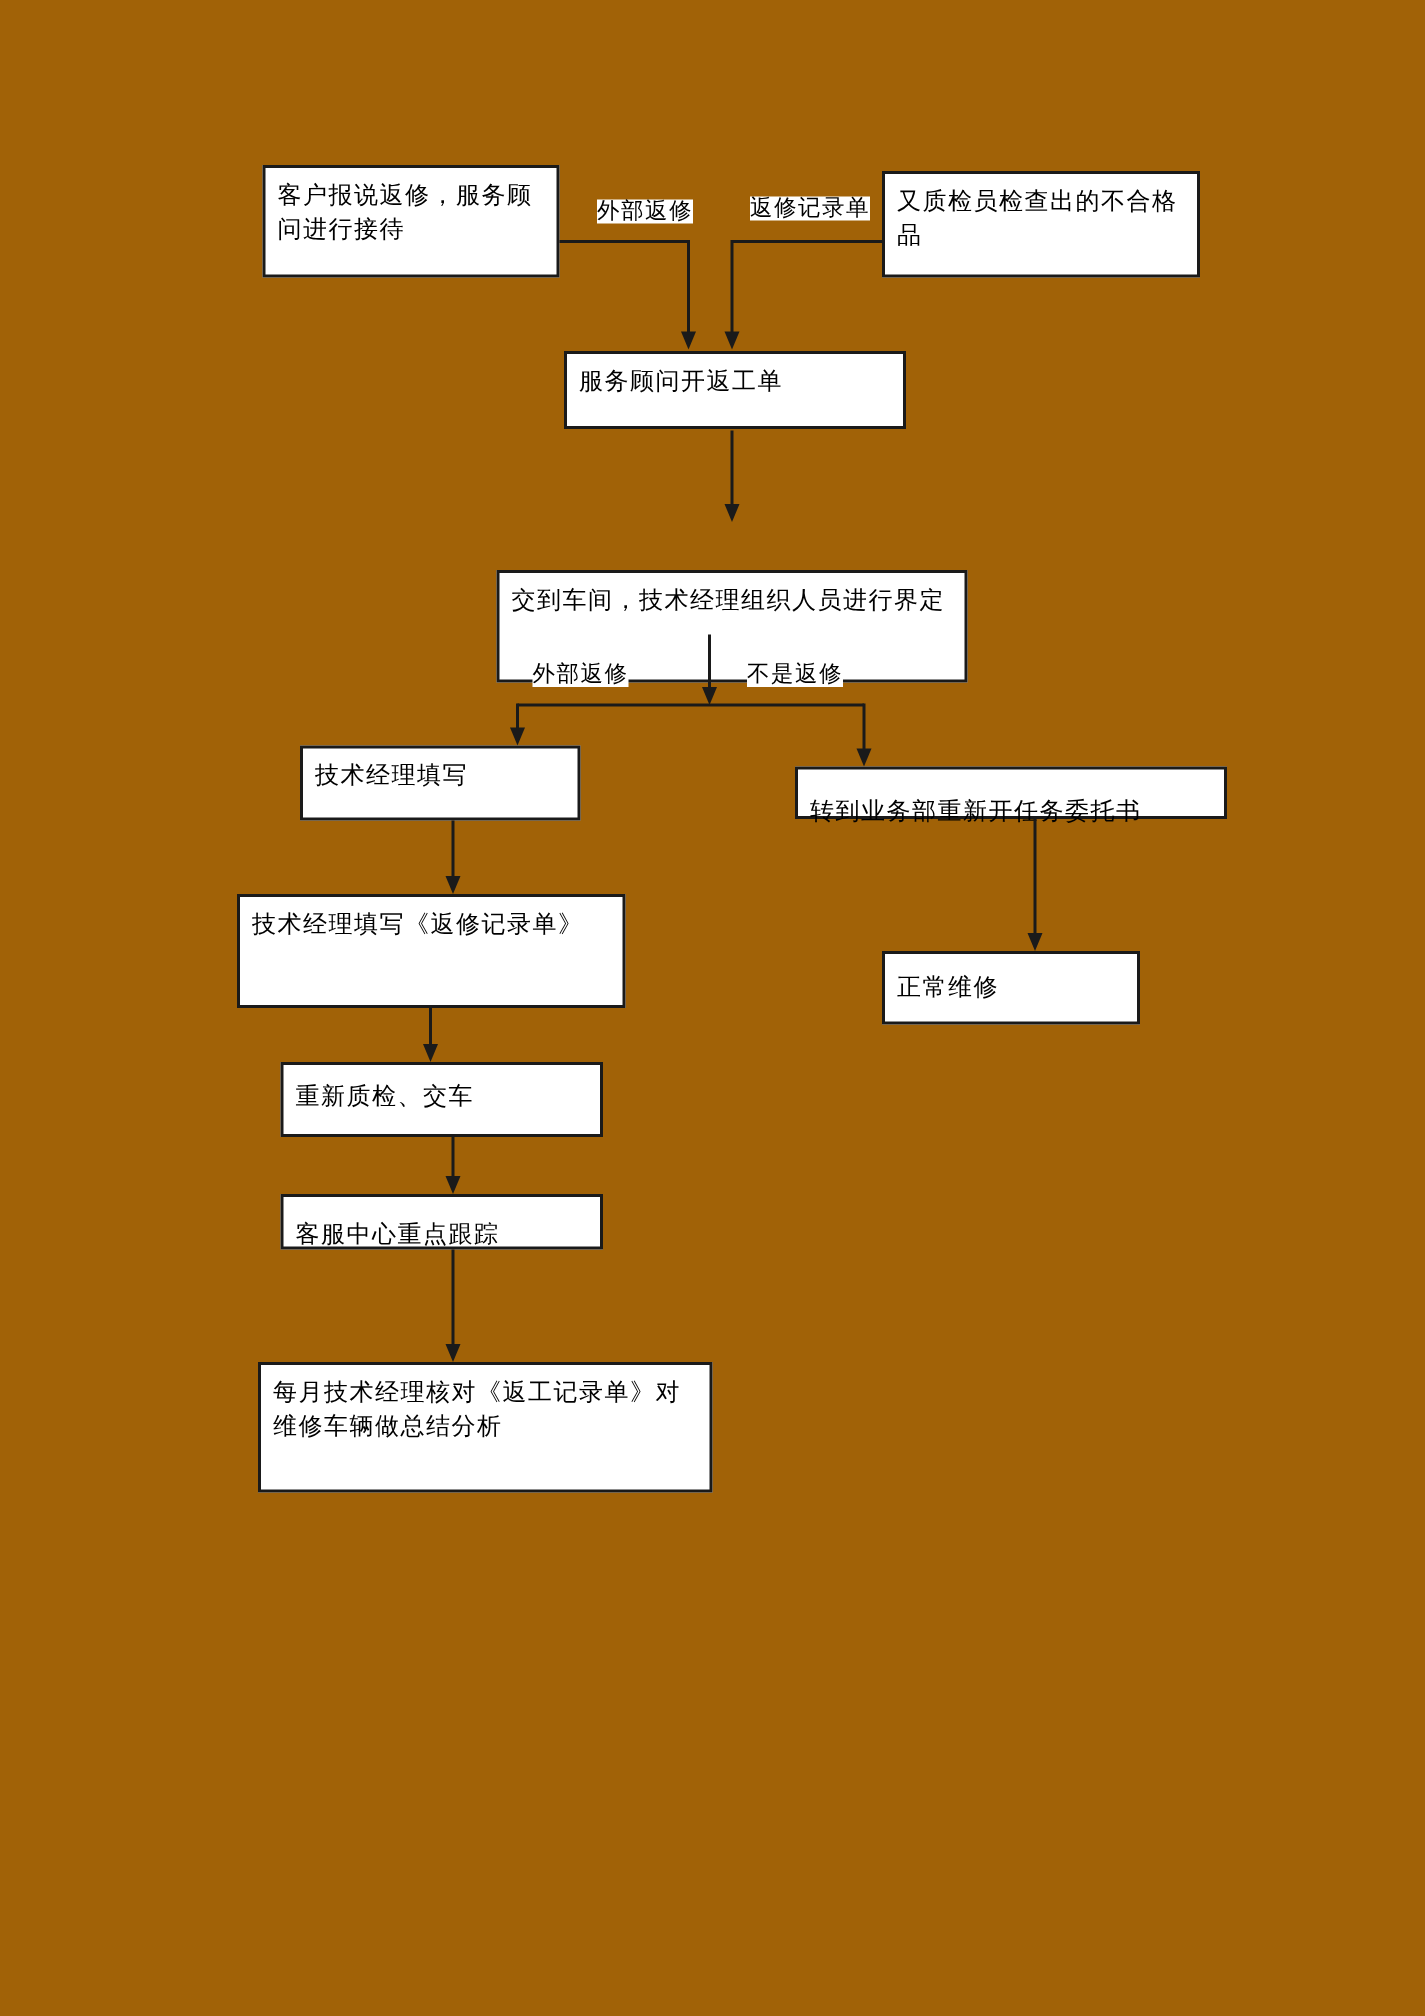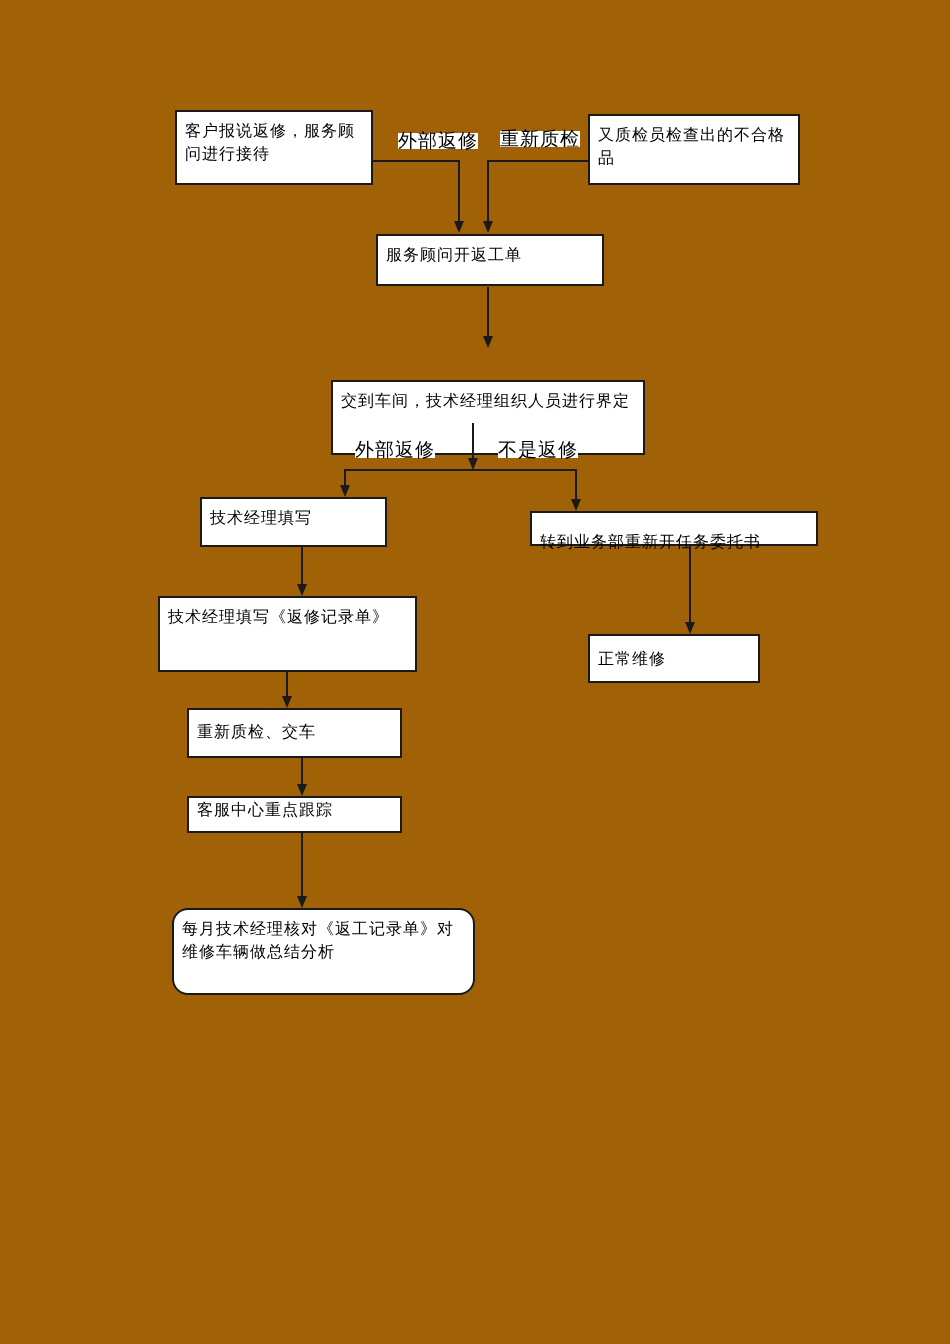--- a/index.html
+++ b/index.html
@@ -17,21 +17,21 @@
     background:#ffffff;
     box-sizing:border-box;
     font-size:16px;
     line-height:23px;
     padding:7px 8px;
     white-space:pre-line;
     letter-spacing:1px;
   }
   .edge-label {
     position:absolute;
-    font-size:19px;
+    font-size:15px;
     line-height:16px;
     letter-spacing:1px;
     background:#ffffff;
   }
   .h-line { position:absolute; height:2px; background:#1a1a1a; }
   .v-line { position:absolute; width:2px; background:#1a1a1a; }
   .arrow-down {
     position:absolute;
     width:0; height:0;
     border-left:5px solid transparent;
@@ -56,27 +56,27 @@
   <div class="node" style="left:200px; top:497px; width:187px; height:50px;">技术经理填写</div>
 
   <div class="node" style="left:530px; top:511px; width:288px; height:35px; padding-top:17px;">转到业务部重新开任务委托书</div>
 
   <div class="node" style="left:588px; top:634px; width:172px; height:49px; padding-top:11px;">正常维修</div>
 
   <div class="node" style="left:158px; top:596px; width:259px; height:76px;">技术经理填写《返修记录单》</div>
 
   <div class="node" style="left:187px; top:708px; width:215px; height:50px; padding-top:10px;">重新质检、交车</div>
 
-  <div class="node" style="left:187px; top:796px; width:215px; height:37px; padding-top:0;">客服中心重点跟踪</div>
+  <div class="node" style="left:187px; top:796px; width:215px; height:37px; padding-top:14px;">客服中心重点跟踪</div>
 
-  <div class="node" style="left:172px; top:908px; width:303px; height:87px;border-radius:16px;">每月技术经理核对《返工记录单》对
+  <div class="node" style="left:172px; top:908px; width:303px; height:87px;">每月技术经理核对《返工记录单》对
 维修车辆做总结分析</div>
 
   <span class="edge-label" style="left:398px; top:133px;">外部返修</span>
-  <span class="edge-label" style="left:500px; top:131px;">重新质检</span>
+  <span class="edge-label" style="left:500px; top:131px;">返修记录单</span>
   <span class="edge-label" style="left:355px; top:442px;">外部返修</span>
   <span class="edge-label" style="left:498px; top:442px;">不是返修</span>
 
   <div class="h-line" style="left:373px; top:160px; width:87px;"></div>
   <div class="v-line" style="left:458px; top:160px; height:62px;"></div>
   <div class="arrow-down" style="left:454px; top:221px;"></div>
 
   <div class="h-line" style="left:488px; top:160px; width:100px;"></div>
   <div class="v-line" style="left:487px; top:160px; height:62px;"></div>
   <div class="arrow-down" style="left:483px; top:221px;"></div>

